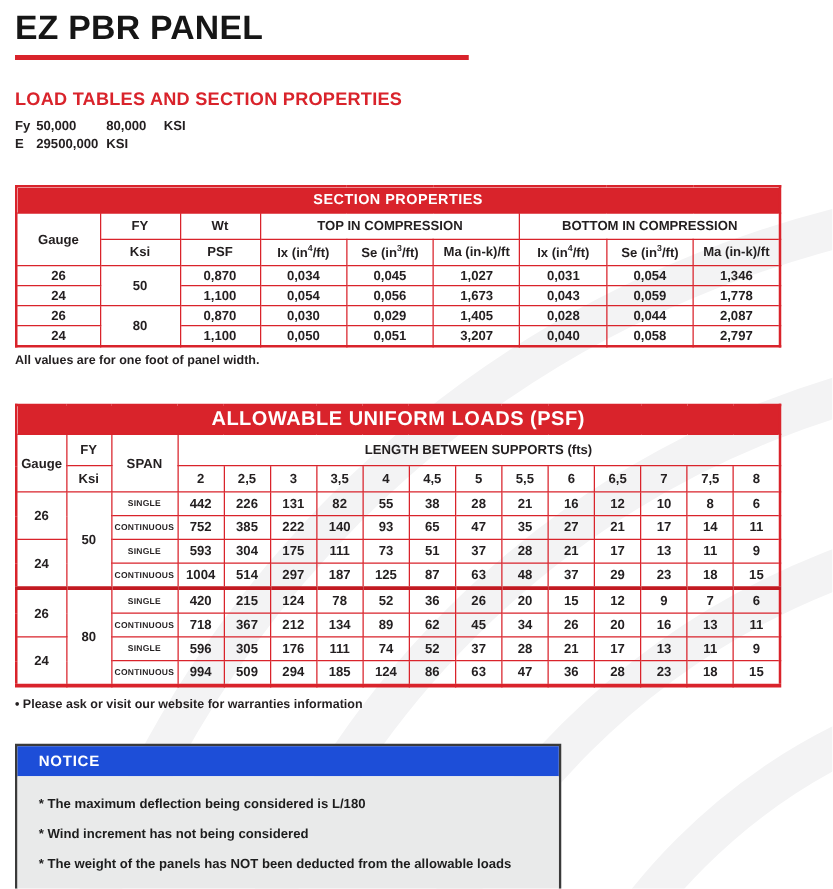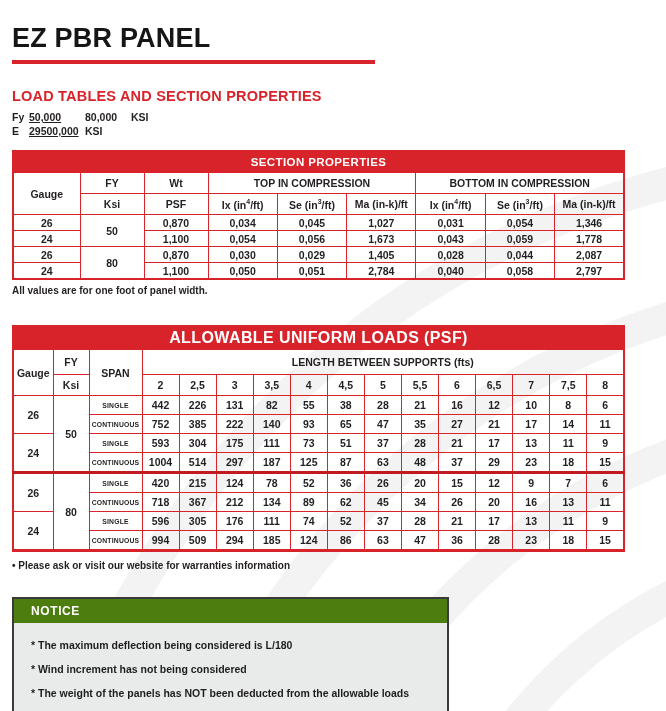--- a/index.html
+++ b/index.html
@@ -4,58 +4,58 @@
 <style>
   html,body{margin:0;padding:0;background:#fff;}
   .page{position:relative;width:666px;height:711px;overflow:hidden;background:#ffffff;
         font-family:"Liberation Sans",sans-serif;color:#231f20;}
   
   .watermark{position:absolute;inset:0;z-index:0;}
   .arc{position:absolute;border-radius:50%;border:32px solid #f3f3f4;background:transparent;}
   .content{position:relative;z-index:1;padding:6px 0 0 12px;}
 
   
-  .title{font-size:27px;font-weight:bold;color:#161616;letter-spacing:0.2px;margin:17px 0 0 0;}
+  .title{font-size:27px;font-weight:bold;color:#161616;letter-spacing:0.2px;margin:1px 0 0 0;}
   .rule{width:363px;height:4px;background:#d9232b;margin-top:6px;}
   .subtitle{color:#d9232b;font-weight:bold;font-size:14.5px;margin-top:24px;letter-spacing:0.2px;}
   .props{margin-top:7px;font-size:10.5px;font-weight:bold;line-height:1.3;}
   .props .row{display:flex;}
   .plabel{display:inline-block;width:17px;}
-  .pv1{display:inline-block;width:56px;text-decoration:underline;}
+  .pv1{display:inline-block;width:56px;}
   .pv2{display:inline-block;width:46px;}
   .punit{display:inline-block;}
 
   
   table{border-collapse:collapse;table-layout:fixed;width:613px;}
   th,td{border:1px solid #d9232b;text-align:center;vertical-align:middle;
         overflow:hidden;white-space:nowrap;padding:0;}
   table{border:2px solid #d9232b;}
   .banner th{background:#d9232b;color:#ffffff;font-size:11.5px;font-weight:bold;
              height:20px;letter-spacing:0.4px;border:1px solid #d9232b;}
   th{font-size:10.5px;font-weight:bold;}
   td{font-size:10.5px;font-weight:bold;}
   sup{font-size:7px;}
 
-  .t1{margin-top:12px;}
+  .t1{margin-top:26px;}
   .t1 th{height:20px;}
   .t1 td{height:15px;}
   .note{font-size:10px;font-weight:bold;margin-top:5px;}
 
   .t2{margin-top:29px;border-bottom-width:3px;}
   .t2 .banner th{height:22px;font-size:16px;}
   .t2 .hr1 th{height:24px;}
   .t2 .hr2 th{height:20px;font-size:10.5px;}
   .t2 td{height:18px;}
   .t2 .span-label{font-size:6.8px;letter-spacing:0.2px;}
   .t2 tr.thick td{border-top:3px solid #c21a21;}
   .footnote{font-size:10px;font-weight:bold;margin-top:8px;}
 
   
   .notice{margin-top:26px;width:433px;border:2px solid #3a3a3a;}
-  .notice-head{background:#4d7c0f;color:#ffffff;font-size:12px;font-weight:bold;
+  .notice-head{background:#1d4ed8;color:#ffffff;font-size:12px;font-weight:bold;
                padding:5px 0 5px 17px;letter-spacing:0.6px;}
   .notice-body{background:#e9eaea;padding:4px 8px 16px 17px;}
   .notice-item{font-size:10.5px;font-weight:bold;margin-top:12px;color:#1d1d1d;}
 </style>
 </head>
 <body>
 
 <div class="page">
 
   <div class="watermark">
@@ -153,21 +153,21 @@
             <td>0,028</td>
             <td>0,044</td>
             <td>2,087</td>
           </tr>
       <tr>
         <td>24</td>
 
       <td>1,100</td>
             <td>0,050</td>
             <td>0,051</td>
-            <td>2,784</td>
+            <td>3,207</td>
             <td>0,040</td>
             <td>0,058</td>
             <td>2,797</td>
           </tr>
     </tbody>
       </table>
     <div class="note">All values are for one foot of panel width.</div>
 
     <table class="t2">
       <colgroup>

